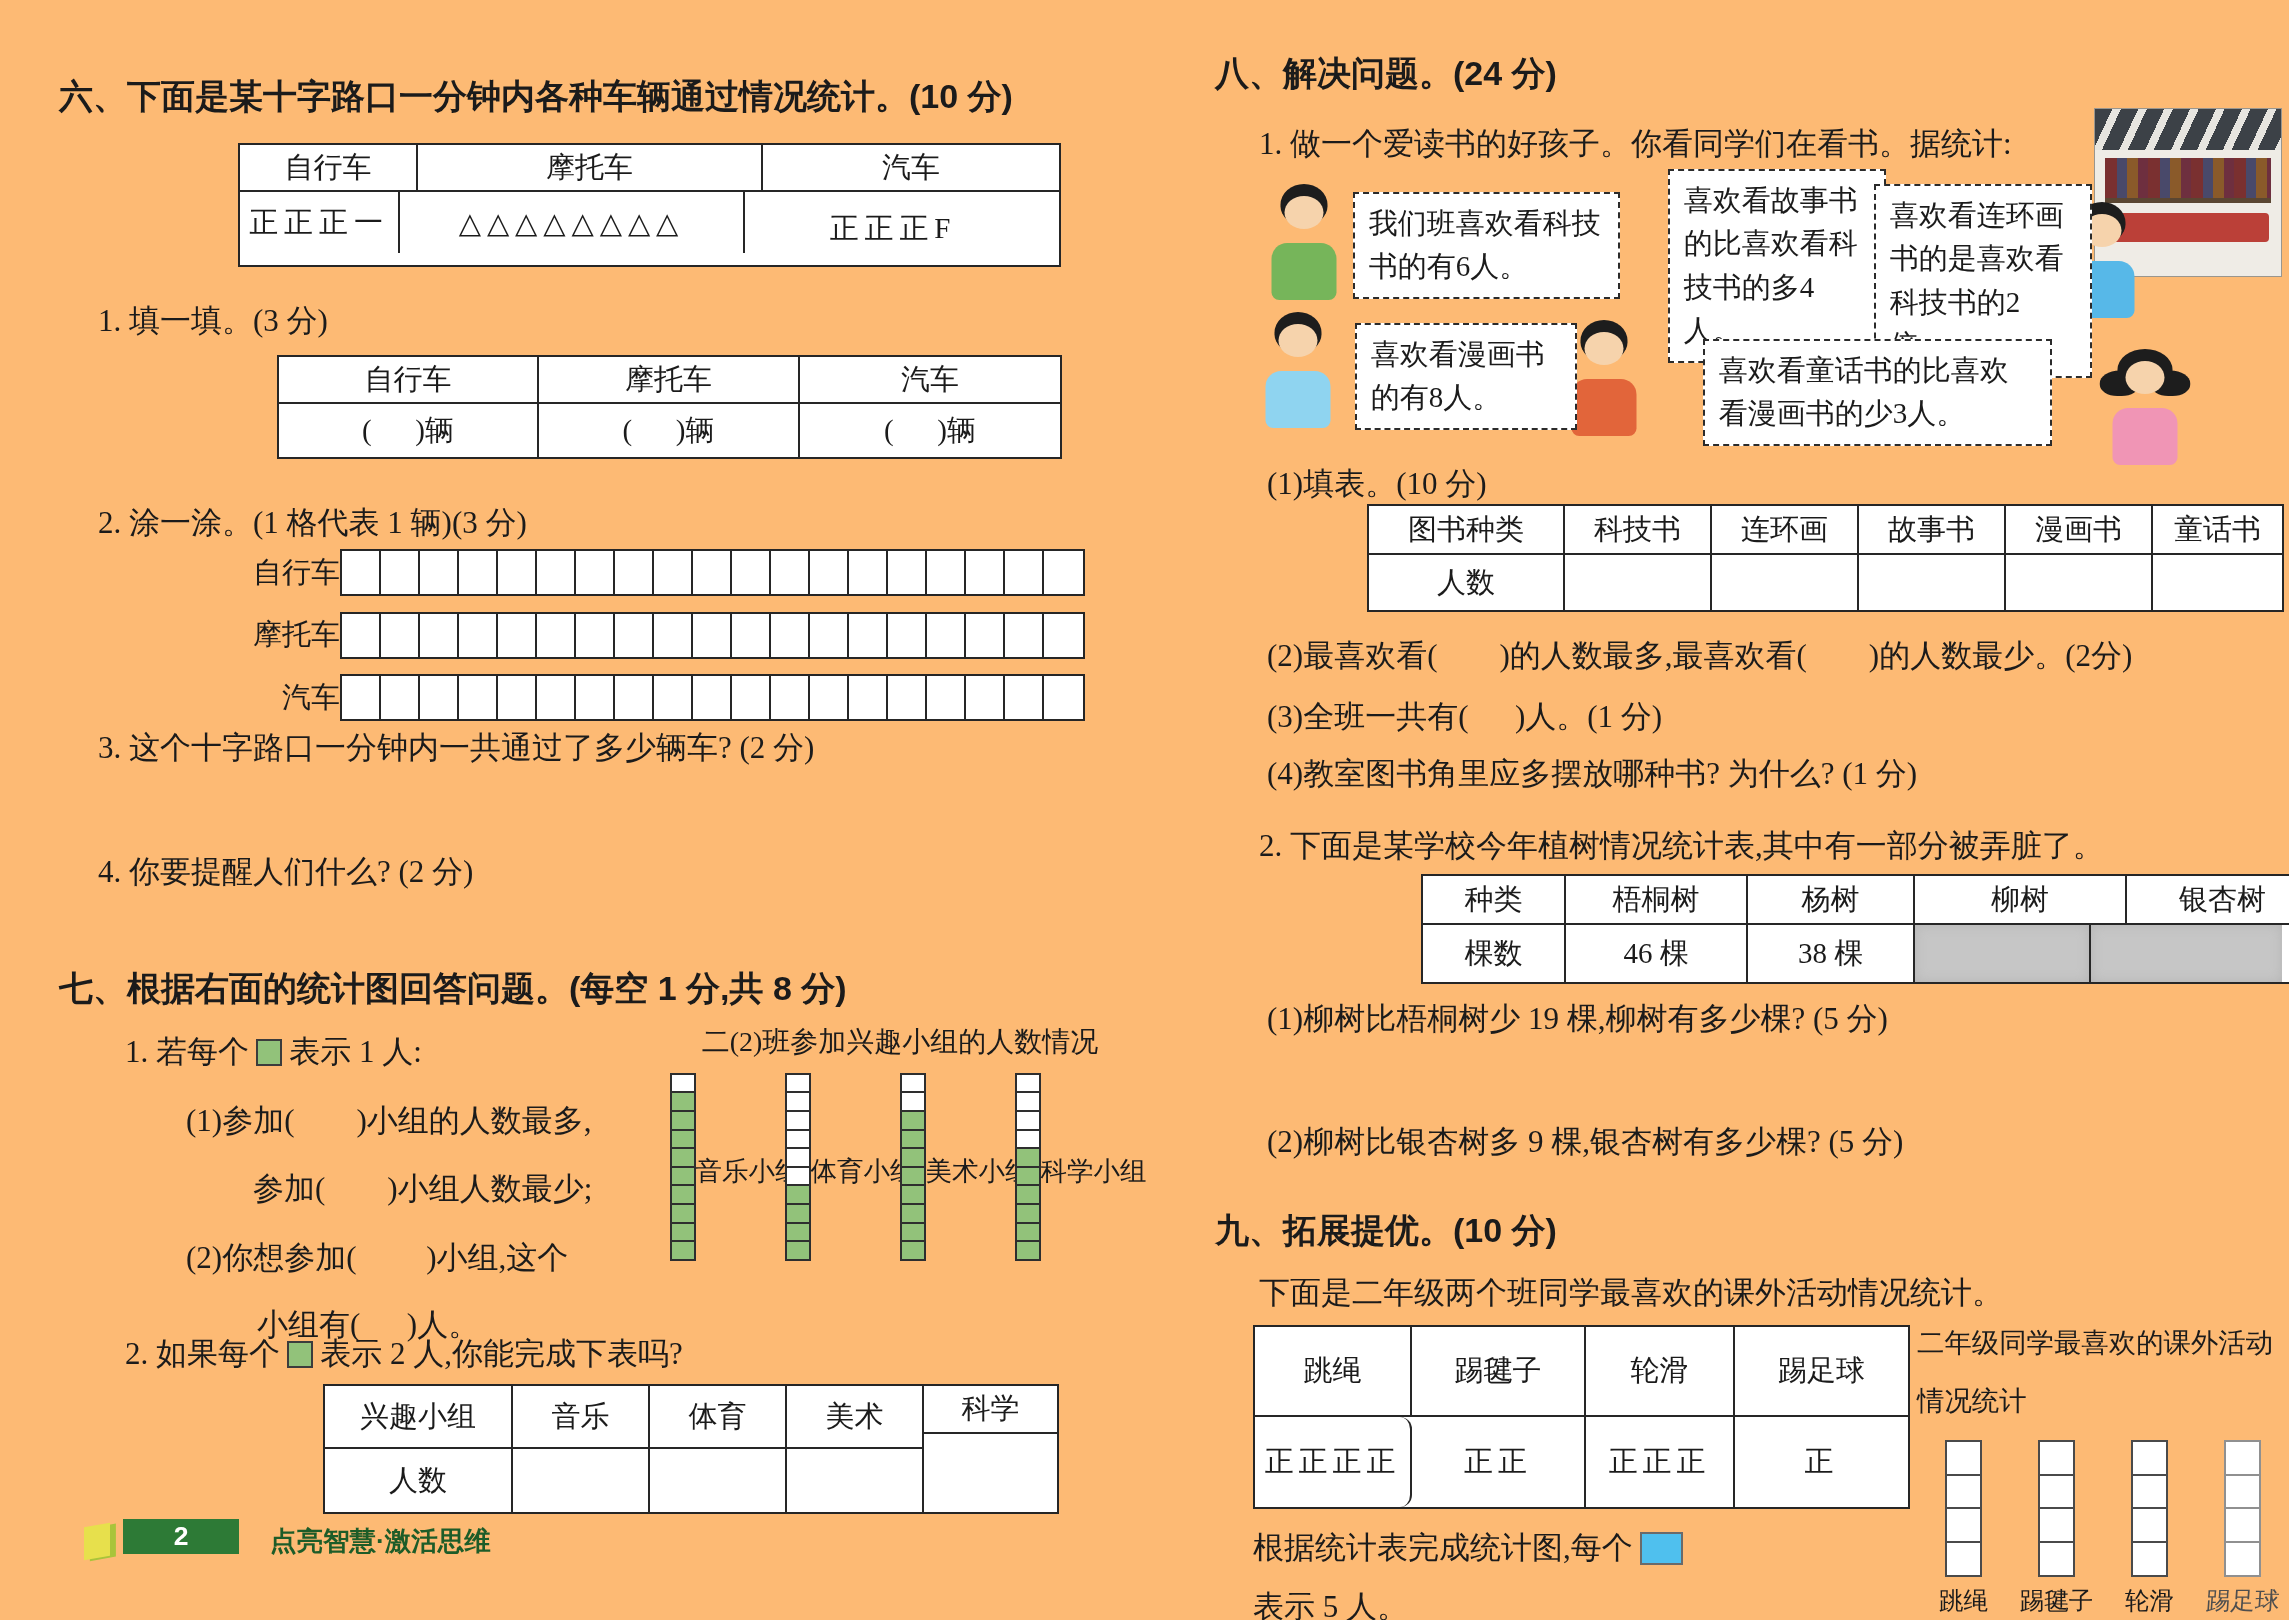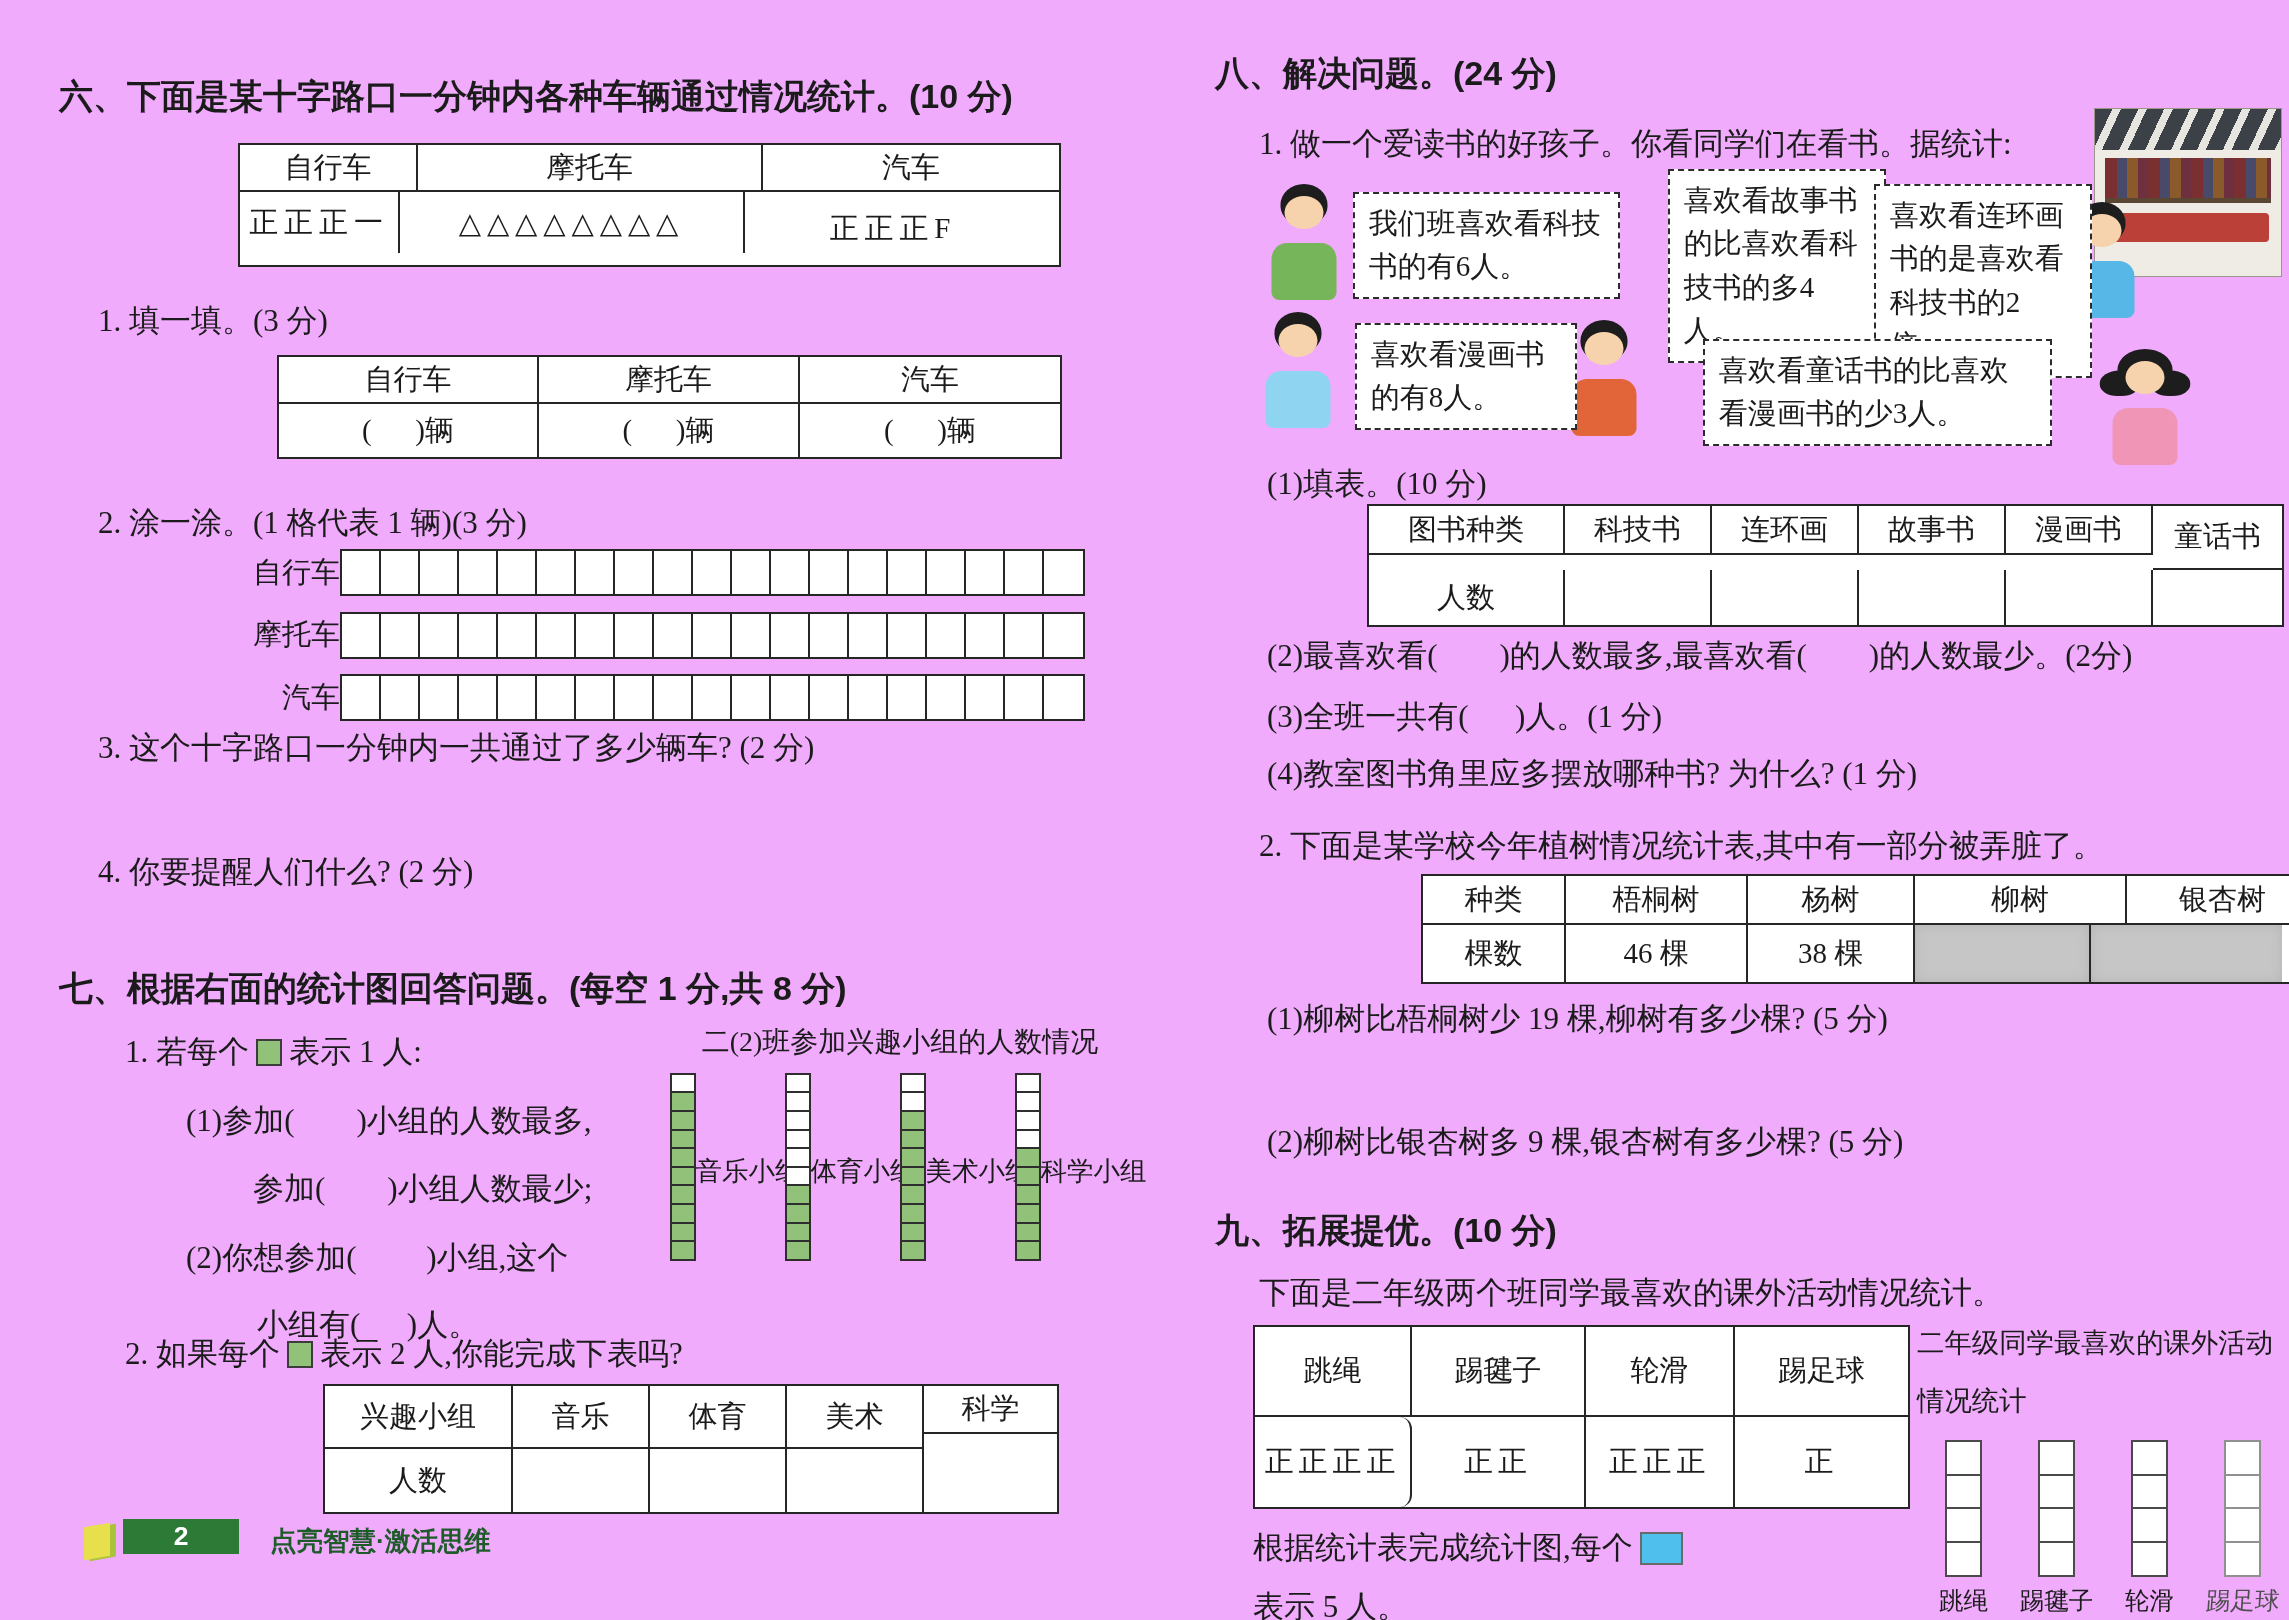--- a/index.html
+++ b/index.html
@@ -1,17 +1,17 @@
 <!DOCTYPE html>
 <html><head>
 <meta charset="utf-8">
 <style>
   *{margin:0;padding:0;box-sizing:border-box}
   body{background:#9a9a9a}
-  .page{width:2290px;height:1620px;position:relative;background:#f0abfc;
+  .page{width:2290px;height:1620px;position:relative;background:#fdba74;
         font-family:"Liberation Serif",serif;color:#1b1b1b;overflow:hidden}
   .abs{position:absolute}
   .h{font-family:"Liberation Sans",sans-serif;font-weight:bold;font-size:34px;white-space:pre-wrap}
   .t{font-size:31px;white-space:pre-wrap}
   
   .wtable{display:inline-flex;flex-direction:column;border:2.9px solid #262626;background:#fff}
   .trow{display:flex}
   .trow>.tcell{display:flex;align-items:center;justify-content:center;
                border-right:2.5px solid #262626;font-size:29px;white-space:pre-wrap}
   .trow>.tcell:last-child{border-right:none}
@@ -321,21 +321,21 @@
   <div class="bubble" style="left:1703px;top:339px;width:349px">喜欢看童话书的比喜欢看漫画书的少3人。</div>
 
   <div class="abs t" style="left:1267px;top:463px">(1)填表。(10 分)</div>
   <div class="abs wtable" style="left:1367px;top:504px" id="s8-book-table">
       <div class="trow">
         <div class="tcell" style="width: 196px; height: 49px;">图书种类</div>
         <div class="tcell" style="width: 147px; height: 49px;">科技书</div>
         <div class="tcell" style="width: 147px; height: 49px;">连环画</div>
         <div class="tcell" style="width: 147px; height: 49px;">故事书</div>
         <div class="tcell" style="width: 147px; height: 49px;">漫画书</div>
-        <div class="tcell" style="width: 129px; height: 64px;">童话书</div>
+        <div class="tcell" style="width: 129px; height: 49px;">童话书</div>
       </div>
       <div class="trow">
         <div class="tcell" style="width: 196px; height: 55px;">人数</div>
         <div class="tcell" style="width: 147px; height: 55px;"></div>
         <div class="tcell" style="width: 147px; height: 55px;"></div>
         <div class="tcell" style="width: 147px; height: 55px;"></div>
         <div class="tcell" style="width: 147px; height: 55px;"></div>
         <div class="tcell" style="width: 129px; height: 55px;"></div>
       </div>
     </div>

